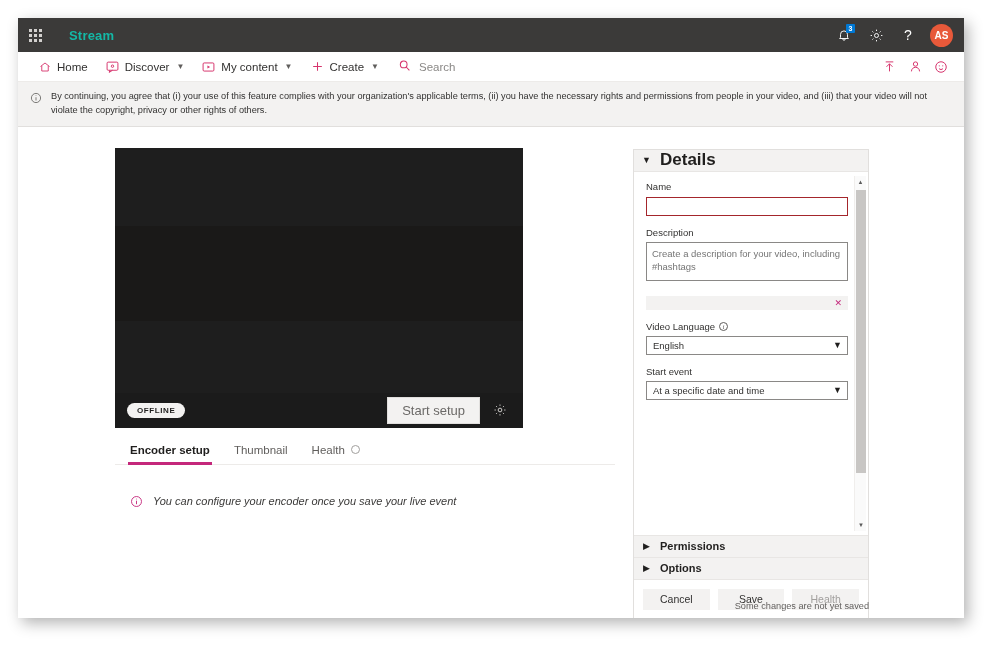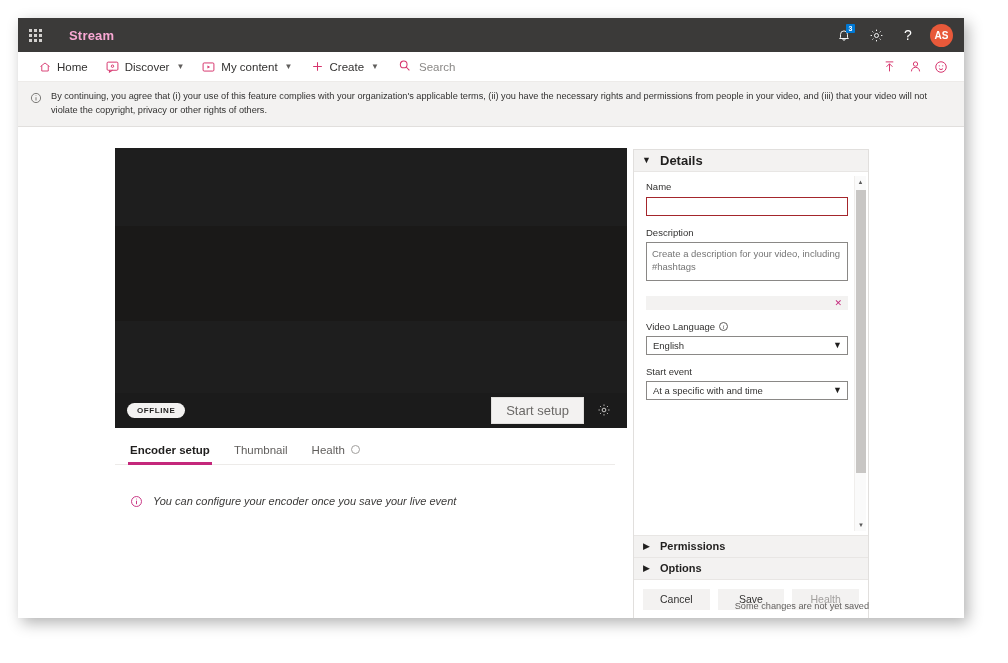--- a/index.html
+++ b/index.html
@@ -37,21 +37,21 @@
     cursor: pointer;
   }
   .waffle-grid {
     display: grid;
     grid-template-columns: repeat(3, 3px);
     grid-template-rows: repeat(3, 3px);
     gap: 2px;
   }
   .waffle-grid i { background: #d2d0ce; width: 3px; height: 3px; display:block; }
   .suite-title {
-    color: #f9a8d4;
+    color: #14b8a6;
     font-size: 13px;
     font-weight: bold;
     margin-left: 17px;
     letter-spacing: .2px;
   }
   .suite-right {
     margin-left: auto;
     display: flex;
     align-items: center;
     height: 34px;
@@ -150,21 +150,21 @@
     background: #ffffff;
   }
 
   
   .left-col {
     position: absolute;
     left: 97px; top: 21px;
     width: 500px;
   }
   .video-shell {
-    width: 512px; height: 280px;
+    width: 408px; height: 280px;
     background: #3b82f6;
     position: relative;
     overflow: hidden;
   }
   .vband1 { position:absolute; left:0; top:0; width:100%; height:78px; background:#1e1e1e; }
   .vband2 { position:absolute; left:0; top:78px; width:100%; height:95px; background:#1a1918; }
   .vband3 { position:absolute; left:0; top:173px; width:100%; height:72px; background:#1e1e1e; }
   .vband4 { position:absolute; left:0; top:245px; width:100%; height:35px; background:#1b1b1b; }
   .video-ctrl {
     position: absolute;
@@ -257,21 +257,21 @@
   .panel-head {
     height: 22px;
     background: #f3f2f1;
     border-bottom: 1px solid #e8e6e4;
     display: flex; align-items: center;
     padding-left: 8px;
     gap: 9px;
     cursor: pointer;
   }
   .panel-head .cv { color: #201f1e; font-size: 9px; width: 9px; display:flex; justify-content:center;}
-  .panel-head .lbl { font-size: 13px; font-weight: bold; color: #201f1e; }
+  .panel-head .lbl { font-size: 17px; font-weight: bold; color: #201f1e; }
   .panel-scroll {
     position: relative;
     height: 363px;
     overflow: hidden;
     padding: 9px 20px 0 12px;
     background: #ffffff;
   }
   .fld-label {
     font-size: 9.5px;
     color: #323130;
@@ -627,21 +627,21 @@
             </div>
             <div class="selectbox">
               <span>English</span>
               <span class="cd">▼</span>
             </div>
           </div>
 
           <div class="fld-group">
             <div class="fld-label">Start event</div>
             <div class="selectbox">
-              <span>At a specific with and time</span>
+              <span>At a specific date and time</span>
               <span class="cd">▼</span>
             </div>
           </div>
 
           <div class="vscroll">
             <div class="arr up">▲</div>
             <div class="thumb"></div>
             <div class="arr dn">▼</div>
           </div>
         </div>

